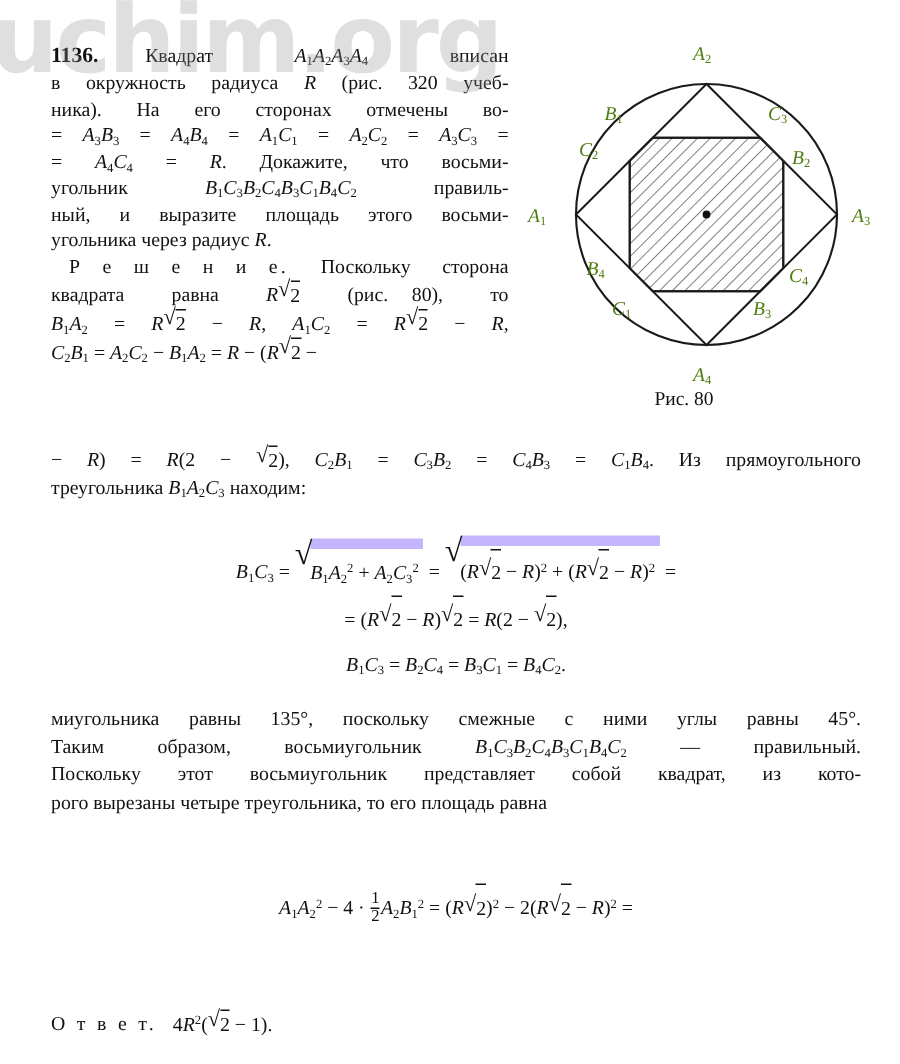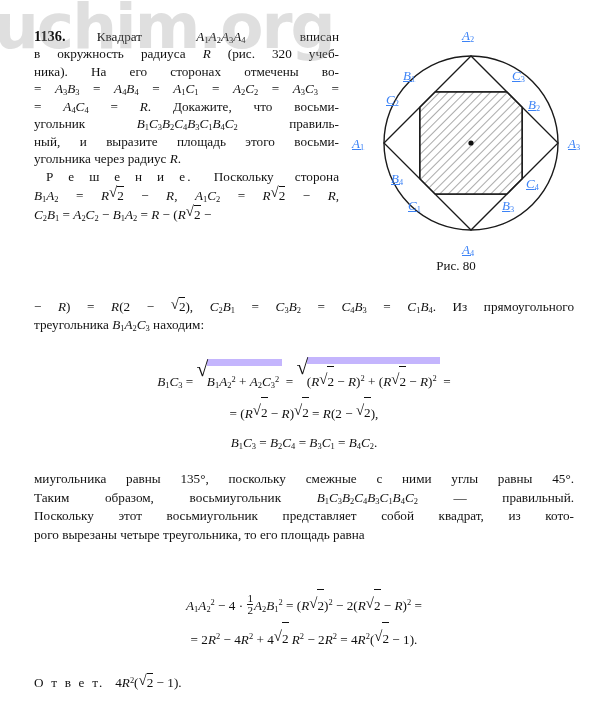--- a/index.html
+++ b/index.html
@@ -162,23 +162,22 @@
     width: 220px;
     text-align: center;
     font-size: 13px;
     z-index: 2;
   }
   .fig-label {
     position: absolute;
     font-family: "Liberation Serif", "DejaVu Serif", serif;
     font-style: italic;
     font-size: 13px;
-    color: #3b82f6;
+    color: #4d7c0f;
     white-space: nowrap;
-    text-decoration: underline;
   }
 </style>
 </head>
 <body>
 
 <div id="watermark">uchim.org</div>
 
 <div id="problem-column">
   <span class="justified">
     <span class="prob-num">1136.</span><span class="sp"></span>
@@ -201,20 +200,23 @@
   </span>
   <span class="justified">
     ный, и выразите площадь этого восьми-
   </span>
   <span class="ln">
     угольника через радиус <i>R</i>.
   </span>
   <br>
   <span class="justified">
     <span class="sp"></span><span class="sp"></span><span class="sp"></span><span class="spaced-caps">Р е ш е н и е.</span>&nbsp; Поскольку&nbsp; сторона
+  </span>
+  <span class="justified">
+    квадрата&nbsp; равна&nbsp; <i>R</i><span class="rad"><span class="bar">2</span></span>&nbsp; (рис.&nbsp;80),&nbsp; то
   </span>
   <span class="ln">
     <i>B</i><sub>1</sub><i>A</i><sub>2</sub> = <i>R</i><span class="rad"><span class="bar">2</span></span> − <i>R</i>, <i>A</i><sub>1</sub><i>C</i><sub>2</sub> = <i>R</i><span class="rad"><span class="bar">2</span></span> − <i>R</i>,
   </span>
   <span class="ln">
     <i>C</i><sub>2</sub><i>B</i><sub>1</sub> = <i>A</i><sub>2</sub><i>C</i><sub>2</sub> − <i>B</i><sub>1</sub><i>A</i><sub>2</sub> = <i>R</i> − (<i>R</i><span class="rad"><span class="bar">2</span></span> −
   </span>
 </div>
 
 <div class="body-block" style="top:296px;">
@@ -251,23 +253,20 @@
     Поскольку этот восьмиугольник представляет собой квадрат, из кото-
   </span>
   <span class="last justified">
     рого вырезаны четыре треугольника, то его площадь равна
   </span>
 </div>
 
 <div class="body-block" style="top:588px; line-height:32px;">
   <span class="eq-line">
     <i>A</i><sub>1</sub><i>A</i><sub>2</sub><sup>2</sup> − 4 · <span class="frac"><span class="num">1</span><span class="den">2</span></span><i>A</i><sub>2</sub><i>B</i><sub>1</sub><sup>2</sup> = (<i>R</i><span class="rad"><span class="bar">2</span></span>)<sup>2</sup> − 2(<i>R</i><span class="rad"><span class="bar">2</span></span> − <i>R</i>)<sup>2</sup> =
-  </span>
-  <span class="eq-line">
-    = 2<i>R</i><sup>2</sup> − 4<i>R</i><sup>2</sup> + 4<span class="rad"><span class="bar">2</span></span> <i>R</i><sup>2</sup> − 2<i>R</i><sup>2</sup> = 4<i>R</i><sup>2</sup>(<span class="rad"><span class="bar">2</span></span> − 1).
   </span>
 </div>
 
 <div class="body-block" style="top:672px;">
   <span class="eq-left">
     <span class="spaced-caps">О т в е т.</span>
     <span class="sp"></span>
     <span>4<i>R</i><sup>2</sup>(<span class="rad"><span class="bar">2</span></span> − 1).</span>
   </span>
 </div>

